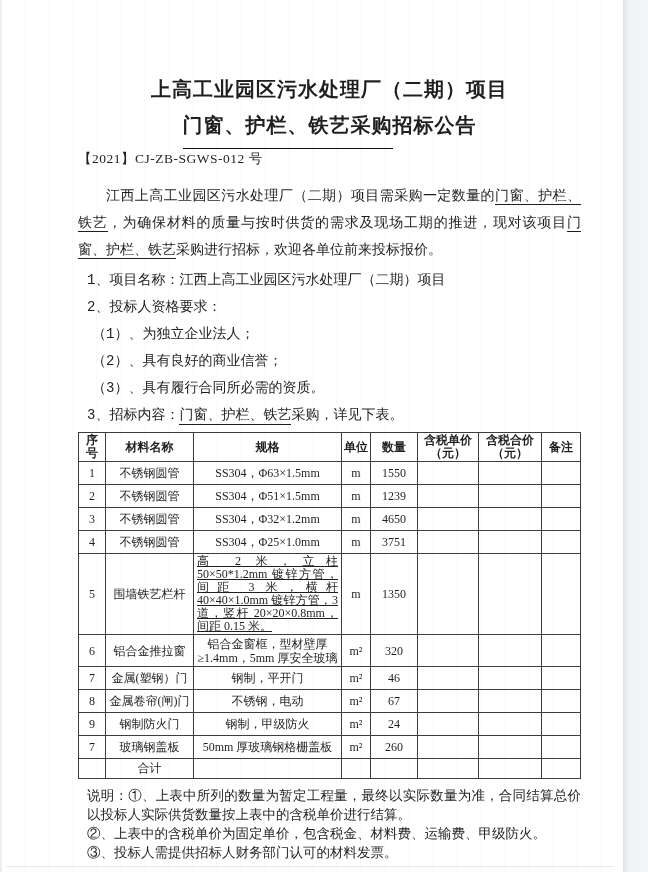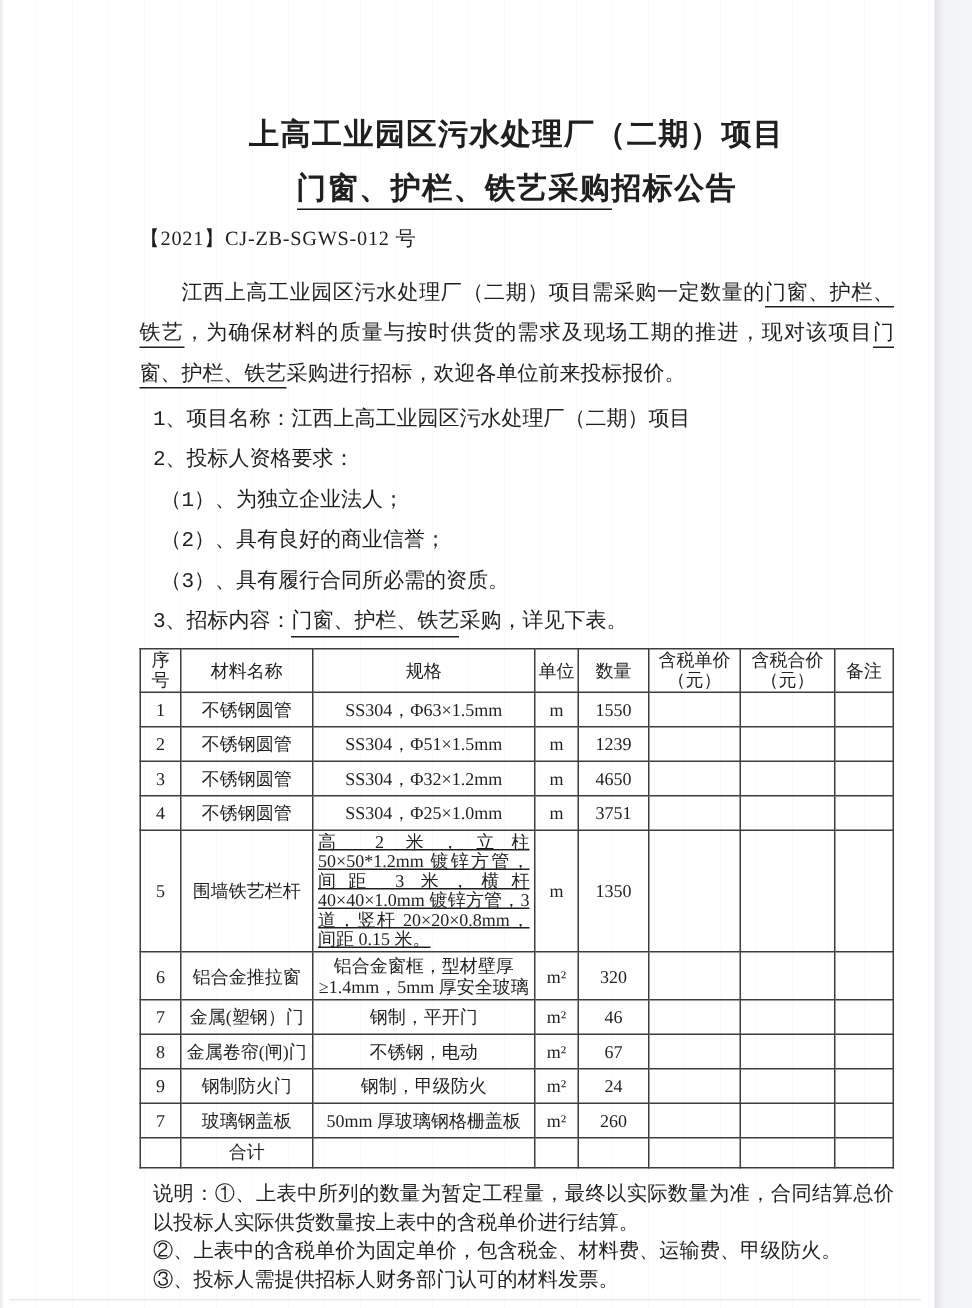--- a/index.html
+++ b/index.html
@@ -29,42 +29,42 @@
     content: "";
     position: absolute; left: 6px; right: 34px; bottom: 5px;
     height: 1px; background: #e9e9e9;
   }
   .side-strip {
     position: absolute; top: 0; right: 0; bottom: 0;
     width: 25px;
     background: linear-gradient(90deg, #dfe1e4 0, #f2f3f5 6px, #f4f5f7 100%);
   }
   .content {
-    position: absolute; left: 93px; top: 0; width: 503px;
+    position: absolute; left: 78px; top: 0; width: 503px;
   }
   .title-1 {
     margin-top: 76px;
     text-align: center;
     font-size: 20px; font-weight: bold;
     letter-spacing: 1px;
   }
   .title-2 {
     margin-top: 9px;
     text-align: center;
     font-size: 20px; font-weight: bold;
     letter-spacing: 1px;
   }
   .doc-no {
     margin-top: 11px;
     text-align: left;
     font-size: 13.5px;
     letter-spacing: 0.5px;
   }
   .u  { border-bottom: 1px solid #1f1f1f; padding-bottom: 1px; }
-  .u2 { border-bottom: 1.6px solid #111; padding-bottom: 2px; }
+  .u2 { border-bottom: 1.6px solid #111; padding-bottom: 12px; }
   .intro {
     margin: 14px 0 0 0;
     font-size: 14px; line-height: 27px;
     text-indent: 2em;
     text-align: justify;
   }
   .items { margin-top: 4px; }
   .item-line {
     margin: 0;
     padding-left: 9px;
@@ -81,21 +81,21 @@
     table-layout: fixed;
   }
   table.proc th, table.proc td {
     border: 1px solid #3d3d3d;
     text-align: center;
     vertical-align: middle;
     padding: 1px 2px;
     overflow: hidden;
   }
   table.proc th {
-    font-weight: normal;
+    font-weight: bold;
     white-space: pre-line;
     line-height: 13px;
     font-size: 12px;
   }
   col.c-no    { width: 27px; }
   col.c-name  { width: 88px; }
   col.c-spec  { width: 148px; }
   col.c-unit  { width: 29px; }
   col.c-qty   { width: 47px; }
   col.c-price { width: 61px; }

